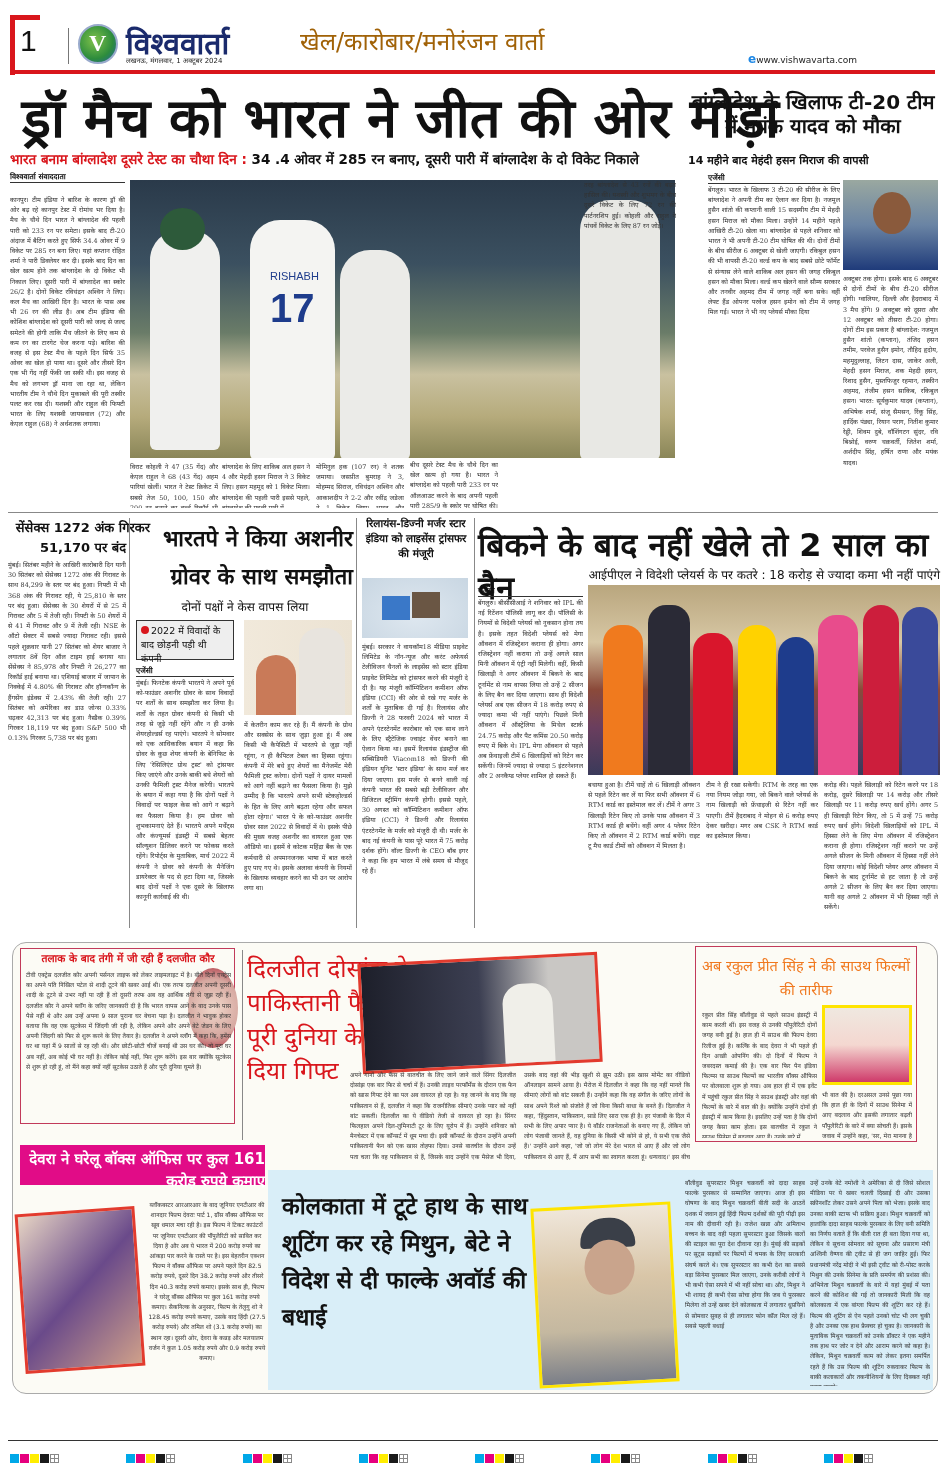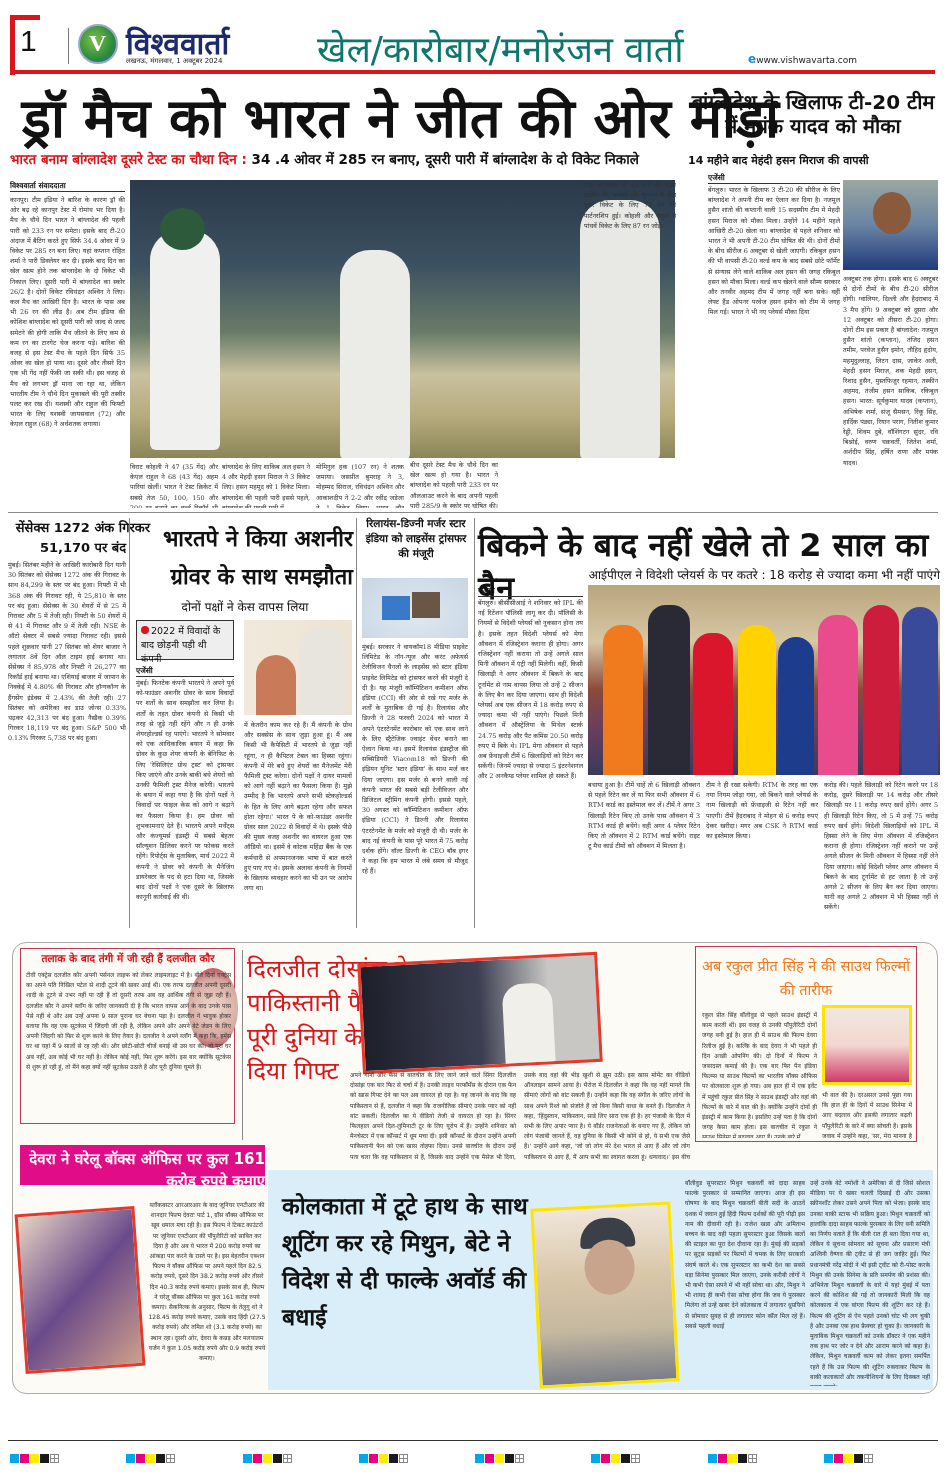--- a/index.html
+++ b/index.html
@@ -11,21 +11,21 @@
 
 #mast{left:0;top:0;width:945px;height:74px}
 #redbox{left:10px;top:15px;width:30px;height:60px;border-left:5px solid #d9161c;border-top:5px solid #d9161c}
 #redline{left:10px;top:70px;width:925px;height:4px;background:#d9161c}
 #pageno{left:20px;top:24px;font-size:30px;font-family:"Liberation Sans",sans-serif;color:#111}
 #vsep{left:68px;top:28px;width:1px;height:36px;background:#777}
 #logo{left:78px;top:24px;width:40px;height:40px;border-radius:50%;background:radial-gradient(circle at 40% 40%,#7fc24a,#2d8c3c 60%,#1f5fa8);border:2px solid #9ac}
 #logo span{position:absolute;left:9px;top:4px;font-size:24px;font-weight:bold;color:#fff;font-family:"Liberation Serif",serif}
 #brand{left:126px;top:22px;font-size:30px;font-weight:bold;color:#1a2a6c}
 #dateline{left:126px;top:56px;font-size:7px;color:#222}
-#section{left:317px;top:24px;font-size:36px;color:#0f766e}
+#section{left:300px;top:24px;font-size:24px;color:#a16207}
 #site{left:748px;top:52px;font-size:9px;color:#222}
 #site .e{color:#1e88e5;font-weight:bold;font-size:12px}
 
 #lead-hl{left:22px;top:88px;font-size:54px}
 #lead-sub{left:10px;top:150px;font-size:13.5px;font-weight:bold;white-space:nowrap}
 #lead-sub .red{color:#d9161c}
 #t20-hl{left:688px;top:90px;width:250px;font-size:20px;font-weight:bold;text-align:center;line-height:24px}
 #t20-sub{left:688px;top:152px;font-size:11px;font-weight:bold}
 .byline{font-size:7.5px;font-weight:bold;border-bottom:1px solid #333;padding-bottom:1px}
 #cricket-photo{left:130px;top:180px;width:545px;height:278px;background:linear-gradient(180deg,#2a3a4a 0%,#3b5060 30%,#6a7c68 55%,#c9c1a0 70%,#b6ab7c 85%,#8a8658 100%)}
@@ -80,26 +80,30 @@
     </div>
   <div id="brand" class="abs">विश्ववार्ता</div>
   <div id="dateline" class="abs">लखनऊ,   मंगलवार, 1 अक्टूबर 2024</div>
   <div id="section" class="abs">खेल/कारोबार/मनोरंजन वार्ता</div>
   <div id="site" class="abs"><span class="e">e</span><span>www.vishwavarta.com</span></div>
 </div>
 
 <div id="lead-hl" class="abs hl">ड्रॉ मैच को भारत ने जीत की ओर मोड़ा</div>
 <div id="lead-sub" class="abs"><span class="red">भारत बनाम बांग्लादेश दूसरे टेस्ट का चौथा दिन :</span><span> 34 .4 ओवर में 285 रन बनाए, दूसरी पारी में बांग्लादेश के दो विकेट निकाले</span></div>
 
-<div class="abs byline" style="left:10px;top:180px;width:115px">विश्ववार्ता संवाददाता</div>
+<div class="abs byline" style="left:10px;top:171px;width:115px">विश्ववार्ता संवाददाता</div>
 <div class="abs body-text" style="left:10px;top:195px;width:115px;height:300px">कानपुर। टीम इंडिया ने बारिश के कारण ड्रॉ की ओर बढ़ रहे कानपुर टेस्ट में रोमांच भर दिया है। मैच के चौथे दिन भारत ने बांग्लादेश की पहली पारी को 233 रन पर समेटा। इसके बाद टी-20 अंदाज में बैटिंग करते हुए सिर्फ 34.4 ओवर में 9 विकेट पर 285 रन बना लिए। यहां कप्तान रोहित शर्मा ने पारी डिक्लेयर कर दी। इसके बाद दिन का खेल खत्म होने तक बांग्लादेश के दो विकेट भी निकाल लिए। दूसरी पारी में बांग्लादेश का स्कोर 26/2 है। दोनों विकेट रविचंद्रन अश्विन ने लिए। कल मैच का आखिरी दिन है। भारत के पास अब भी 26 रन की लीड है। अब टीम इंडिया की कोशिश बांग्लादेश को दूसरी पारी को जल्द से जल्द समेटने की होगी ताकि मैच जीतने के लिए कम से कम रन का टारगेट चेज करना पड़े। बारिश की वजह से इस टेस्ट मैच के पहले दिन सिर्फ 35 ओवर का खेल हो पाया था। दूसरे और तीसरे दिन एक भी गेंद नहीं फेंकी जा सकी थी। इस वजह से मैच को लगभग ड्रॉ माना जा रहा था, लेकिन भारतीय टीम ने चौथे दिन मुकाबले की पूरी तस्वीर पलट कर रख दी। यशस्वी और राहुल की फिफ्टी भारत के लिए यशस्वी जायसवाल (72) और केएल राहुल (68) ने अर्धशतक लगाया।</div>
 
 <div id="cricket-photo" class="abs photo">
   <div class="player" style="left:20px;top:50px;width:70px;height:220px;background:#f0f0ee"></div>
   <div style="position:absolute;left:30px;top:28px;width:45px;height:42px;border-radius:50%;background:#2d5a3a"></div>
+  <div class="player" style="left:120px;top:40px;width:85px;height:240px">
+    <div class="jname" style="left:20px;top:50px">RISHABH</div>
+    <div class="jersey-num" style="left:20px;top:66px">17</div>
+  </div>
   <div class="player" style="left:210px;top:70px;width:70px;height:210px;background:#ebebe8"></div>
   <div class="player" style="left:450px;top:20px;width:80px;height:260px;background:#e8e8e4"></div>
 </div>
 
 <div class="abs body-text" style="left:130px;top:462px;width:88px;height:46px">विराट कोहली ने 47 (35 गेंद) और केएल राहुल ने 68 (43 गेंद) अहम पारियां खेलीं। भारत ने टेस्ट क्रिकेट में सबसे तेज 50, 100, 150 और 200 रन बनाने का वर्ल्ड रिकॉर्ड भी अपने नाम किया।</div>
 <div class="abs body-text" style="left:222px;top:462px;width:88px;height:46px">बांग्लादेश के लिए शाकिब अल हसन ने 4 और मेहदी हसन मिराज ने 3 विकेट लिए। हसन महमूद को 1 विकेट मिला। बांग्लादेश की पहली पारी इससे पहले, बांग्लादेश की पहली पारी में</div>
 <div class="abs body-text" style="left:316px;top:462px;width:88px;height:46px">मोमिनुल हक (107 रन) ने शतक जमाया। जसप्रीत बुमराह ने 3, मोहम्मद सिराज, रविचंद्रन अश्विन और आकाशदीप ने 2-2 और रवींद्र जडेजा ने 1 विकेट लिया। भारत और बांग्लादेश के</div>
 <div class="abs body-text" style="left:410px;top:180px;width:88px;height:328px;padding-top:280px">बीच दूसरे टेस्ट मैच के चौथे दिन का खेल खत्म हो गया है। भारत ने बांग्लादेश को पहली पारी 233 रन पर ऑलआउट करने के बाद अपनी पहली पारी 285/9 के स्कोर पर घोषित की। भारत ने इस</div>
 <div class="abs body-text" style="left:584px;top:180px;width:92px;height:328px">तरह बांग्लादेश से 43 रनों की बढ़त हासिल की। यशस्वी और शुभमन के बीच दूसरे विकेट के लिए 72 रन की पार्टनरशिप हुई। कोहली और राहुल ने पांचवें विकेट के लिए 87 रन जोड़े।</div>
 

